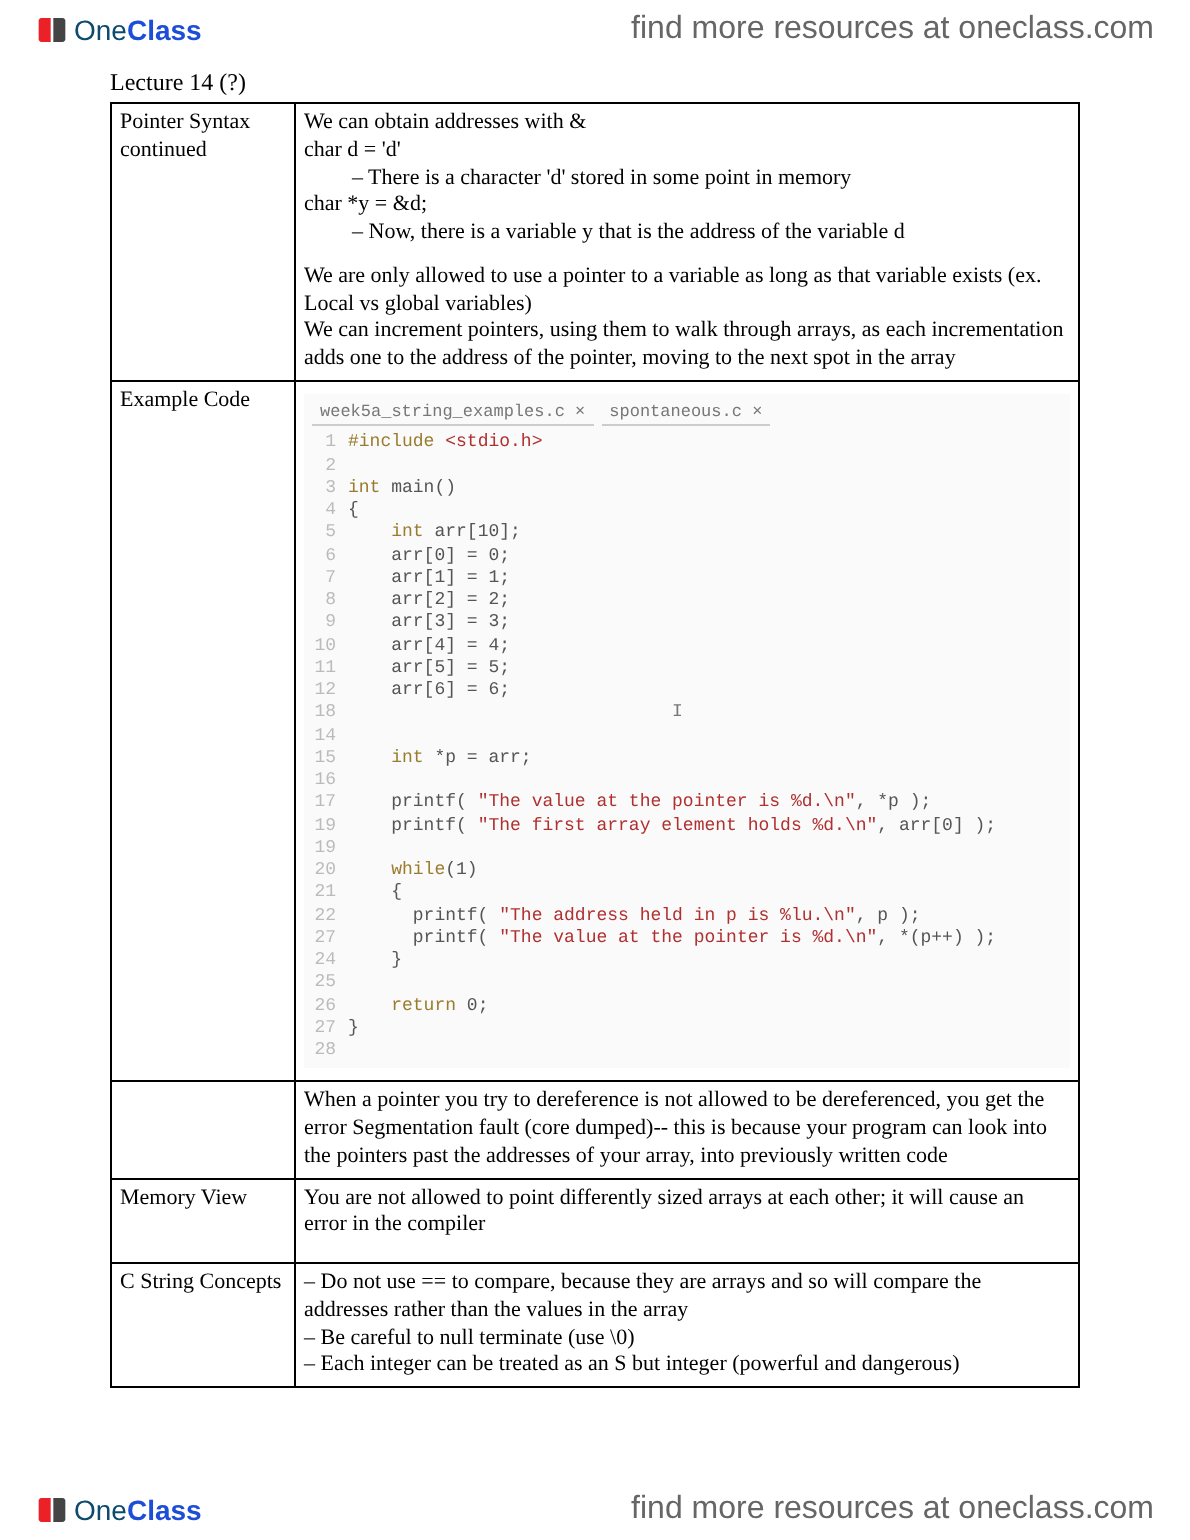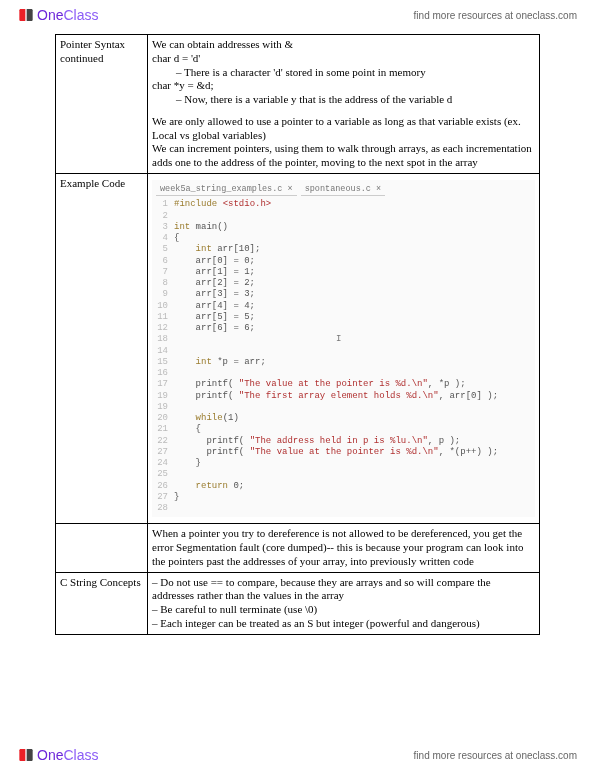--- a/index.html
+++ b/index.html
@@ -31,25 +31,25 @@
     align-items: center;
     gap: 3px;
     font-family: Arial, Helvetica, sans-serif;
     font-size: 14px;
     font-weight: 300;
   }
   .logo-icon {
     width: 16px;
     height: 16px;
   }
-  .logo .one { color: #6d28d9; font-weight: 400; margin-top: 12px; }
-  .logo .class { color: #8b5cf6; font-weight: 400; }
+  .logo .one { color: #0c4a6e; font-weight: 400; margin-top: 12px; }
+  .logo .class { color: #1d4ed8; font-weight: 700; }
   .tagline {
     font-family: Arial, Helvetica, sans-serif;
-    font-size: 10px;
+    font-size: 16px;
     color: #666;
   }
   .page {
     padding: 4px 55px 0 55px;
   }
   .course-title {
     font-size: 12px;
     margin-bottom: 1px;
   }
   .lecture-line {
@@ -123,20 +123,21 @@
     <svg class="logo-icon" viewBox="0 0 24 24">
         <path fill="#ec2027" d="M4 3h7v18H4c-1 0-2-1-2-2V5c0-1 1-2 2-2z"></path>
         <path fill="#444" d="M13 3h7c1 0 2 1 2 2v14c0 1-1 2-2 2h-7V3z"></path>
       </svg>
     <span><span class="one">One</span><span class="class">Class</span></span>
   </div>
   <div class="tagline">find more resources at oneclass.com</div>
 </div>
 
 <div class="page">
+  <div class="lecture-line">Lecture 14 (?)</div>
 
   <table class="note-table">
 
     <tbody>
         <tr>
       <td class="left">
         <span>Pointer Syntax</span><br>
         <span>continued</span>
       </td>
       <td>
@@ -281,20 +282,29 @@
 
     <tr>
       <td class="left">
         <span></span>
       </td>
       <td>
         <span>When a pointer you try to dereference is not allowed to be dereferenced, you get the error Segmentation fault (core dumped)-- this is because your program can look into the pointers past the addresses of your array, into previously written code</span>
       </td>
     </tr>
 
+    <tr>
+      <td class="left">
+        <span>Memory View</span>
+      </td>
+      <td>
+        <span>You are not allowed to point differently sized arrays at each other; it will cause an error in the compiler</span>
+        <div class="para-gap"></div>
+      </td>
+    </tr>
 
     <tr>
       <td class="left">
         <span>C String Concepts</span>
       </td>
       <td>
         <span>– Do not use == to compare, because they are arrays and so will compare the addresses rather than the values in the array</span><br>
         <span>– Be careful to null terminate (use \0)</span><br>
         <span>– Each integer can be treated as an S but integer (powerful and dangerous)</span>
       </td>

